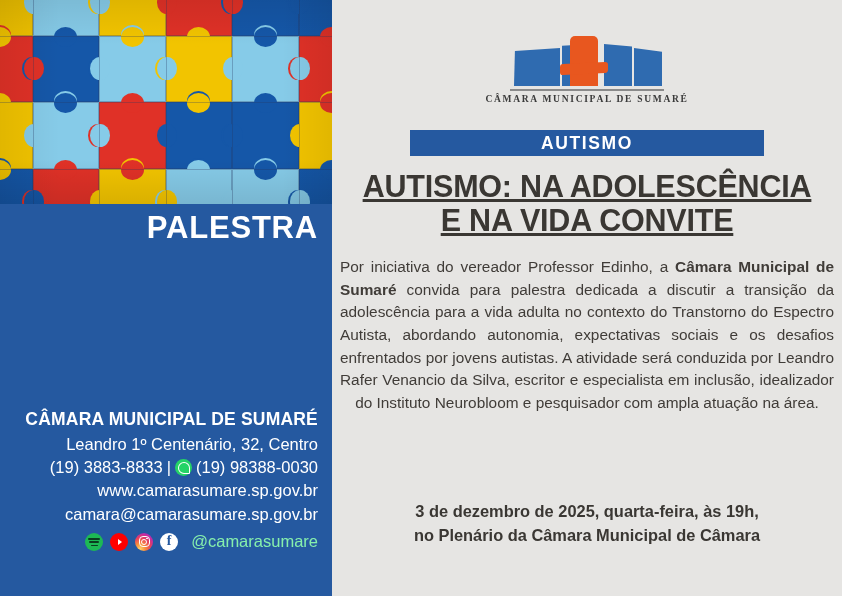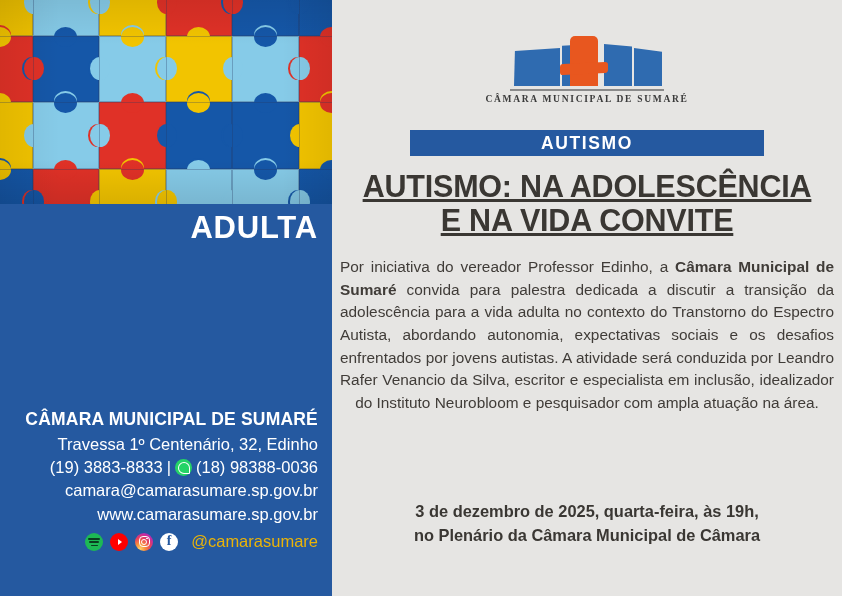--- a/index.html
+++ b/index.html
@@ -151,21 +151,21 @@
 
   .soc-facebook { background:transparent; }
   .soc-facebook span {
     width:18px; height:18px; border-radius:50%; background:#ffffff;
     color:#2559a0; font-weight:bold; font-size:14px;
     font-family:"Liberation Serif", serif;
     display:flex; align-items:center; justify-content:center;
     line-height:1; padding-bottom:1px;
   }
   #social-handle {
-    font-size:16.5px; color:#eab308; margin-left:6px; white-space:nowrap;
+    font-size:16.5px; color:#86efac; margin-left:6px; white-space:nowrap;
   }
 
   
   #right-column {
     position:absolute; left:332px; top:0;
     width:510px; height:596px;
     background:#e6e5e3;
   }
 
   
@@ -431,38 +431,38 @@
           <div class="body" style="background: rgb(21, 87, 168);"></div>
           <span class="nub-t" style="background: rgb(21, 87, 168);"></span>
           <span class="nub-l" style="background: rgb(134, 203, 232);"></span>
           <div class="seam"></div>
         </div>
       </div>
     <div id="puzzle-shade"></div>
   </div>
 
   <div id="convite-block">
-    <div id="convite-text">ADULTA</div>
+    <div id="convite-text">PALESTRA</div>
   </div>
 
   <div id="contact-block">
     <div id="org-name">CÂMARA MUNICIPAL DE SUMARÉ</div>
 
-    <div class="contact-line">Travessa 1º Centenário, 32, Edinho</div>
+    <div class="contact-line">Leandro 1º Centenário, 32, Centro</div>
 
     <div class="contact-line phones">
       <span>(19) 3883-8833</span>
       <span class="sep">|</span>
       <span class="wa-icon"></span>
-      <span>(18) 98388-0036</span>
+      <span>(19) 98388-0030</span>
     </div>
 
+    <div class="contact-line">www.camarasumare.sp.gov.br</div>
+
     <div class="contact-line">camara@camarasumare.sp.gov.br</div>
-
-    <div class="contact-line">www.camarasumare.sp.gov.br</div>
 
     <div id="social-row">
       <span class="soc soc-spotify">
         <span>
             <i></i>
             <i></i>
             <i></i>
           </span>
       </span>
       <span class="soc soc-youtube">

